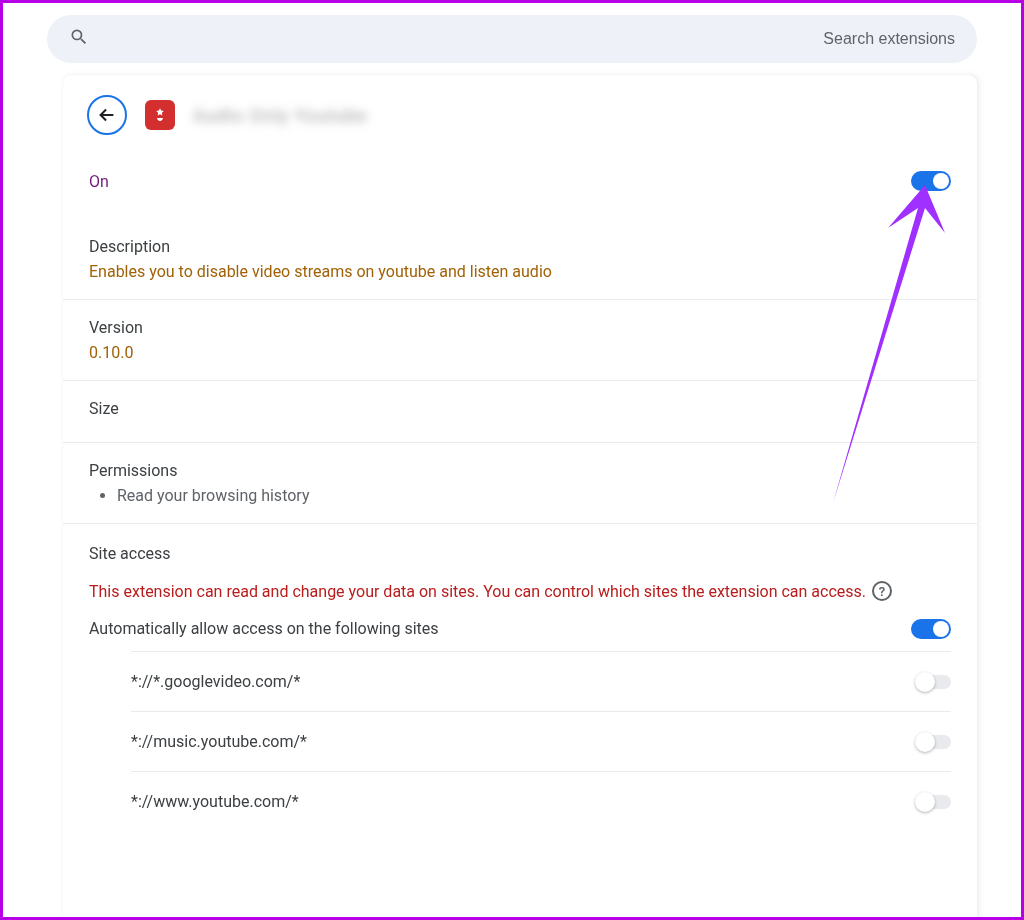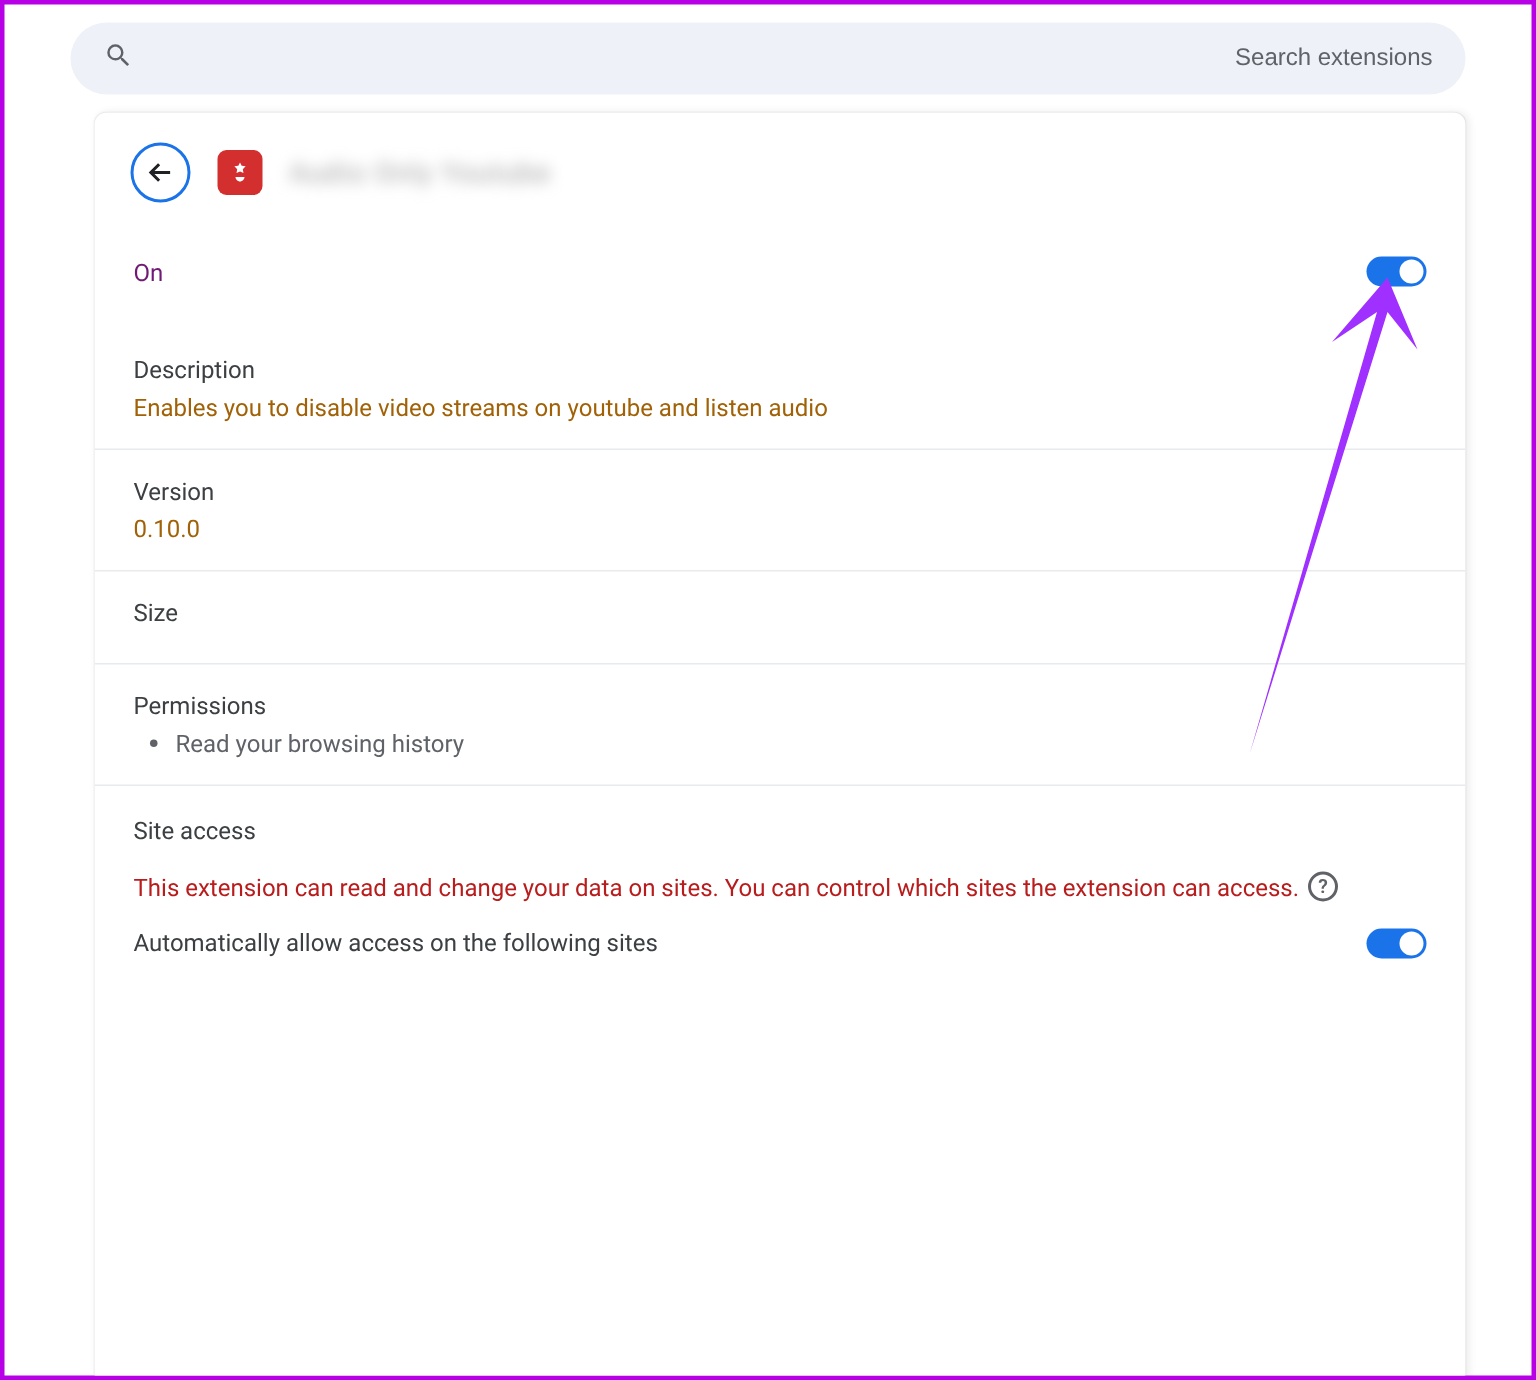--- a/index.html
+++ b/index.html
@@ -219,20 +219,34 @@
     <div class="label-heading">Site access</div>
     <div class="site-desc-row">
       <span class="body-text">This extension can read and change your data on sites. You can control which sites the extension can access.</span>
       <span class="help-icon">?</span>
     </div>
     <div class="auto-allow-row">
       <span class="body-text" style="color:#3c4043;">Automatically allow access on the following sites</span>
       <div class="toggle on"></div>
     </div>
 
+    <div class="site-list">
+      <div class="site-item">
+        <span class="site-url">*://*.googlevideo.com/*</span>
+        <div class="toggle small off"></div>
+      </div>
+      <div class="site-item">
+        <span class="site-url">*://music.youtube.com/*</span>
+        <div class="toggle small off"></div>
+      </div>
+      <div class="site-item">
+        <span class="site-url">*://www.youtube.com/*</span>
+        <div class="toggle small off"></div>
+      </div>
+    </div>
   </div>
 
 </div>
 
 <svg class="arrow-annotation" width="200" height="340" viewBox="0 0 200 340">
   <defs>
     <linearGradient id="ag" x1="0" y1="1" x2="0" y2="0">
       <stop offset="0%" stop-color="#a030ff"></stop>
       <stop offset="100%" stop-color="#a030ff"></stop>
     </linearGradient>

